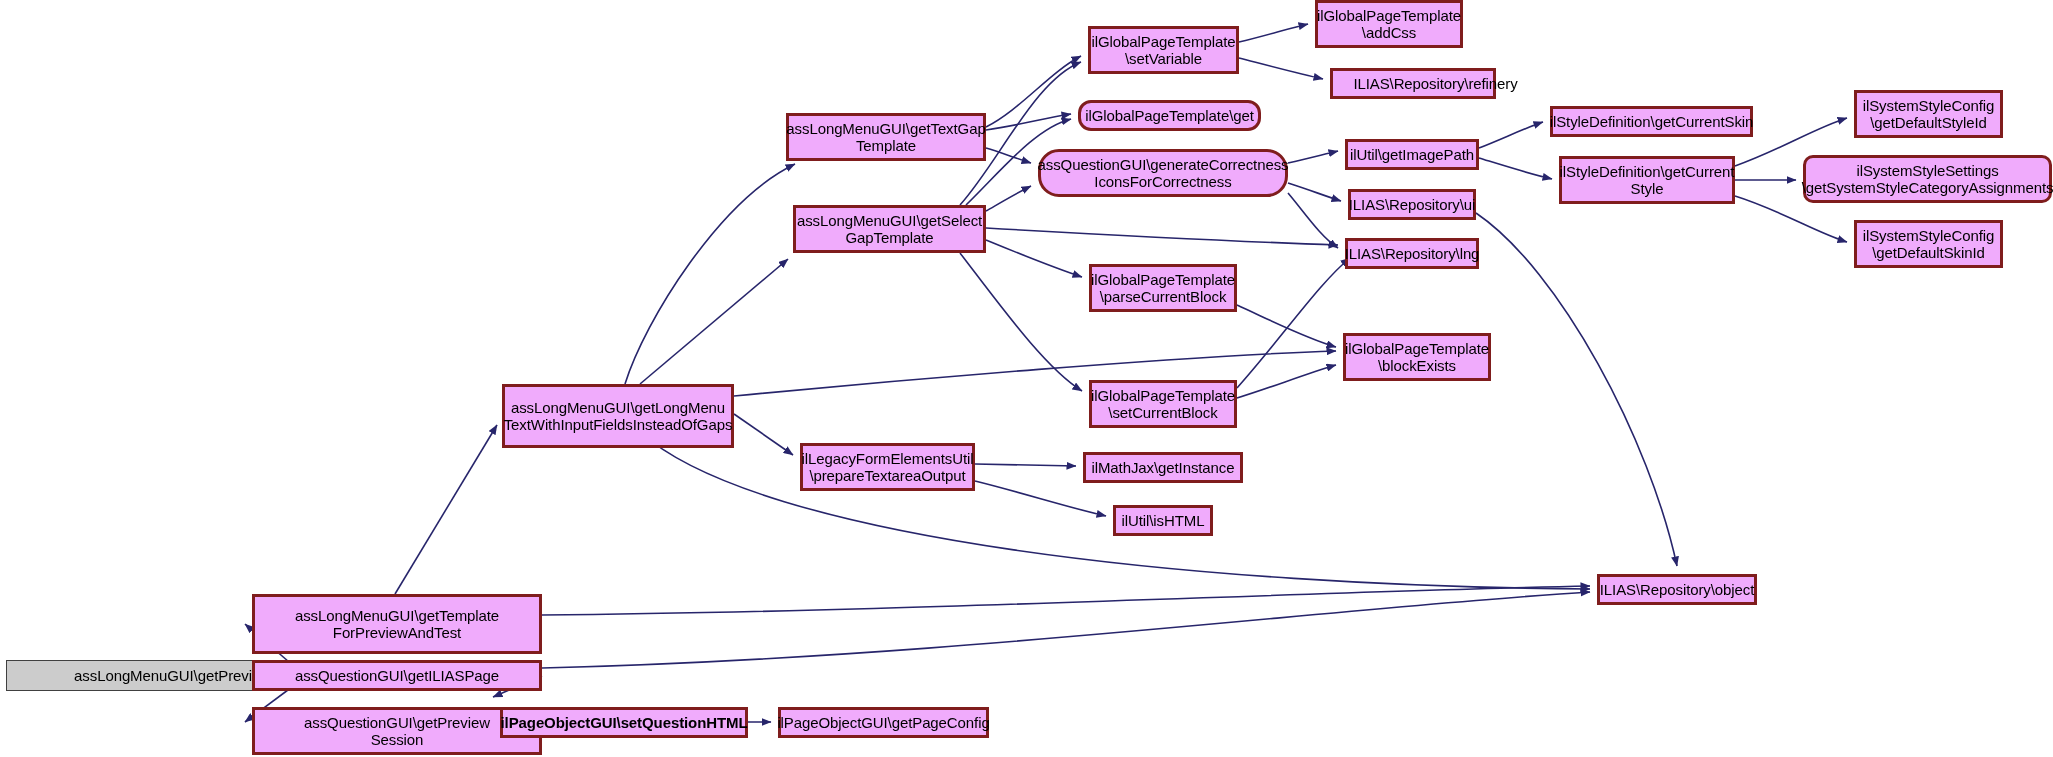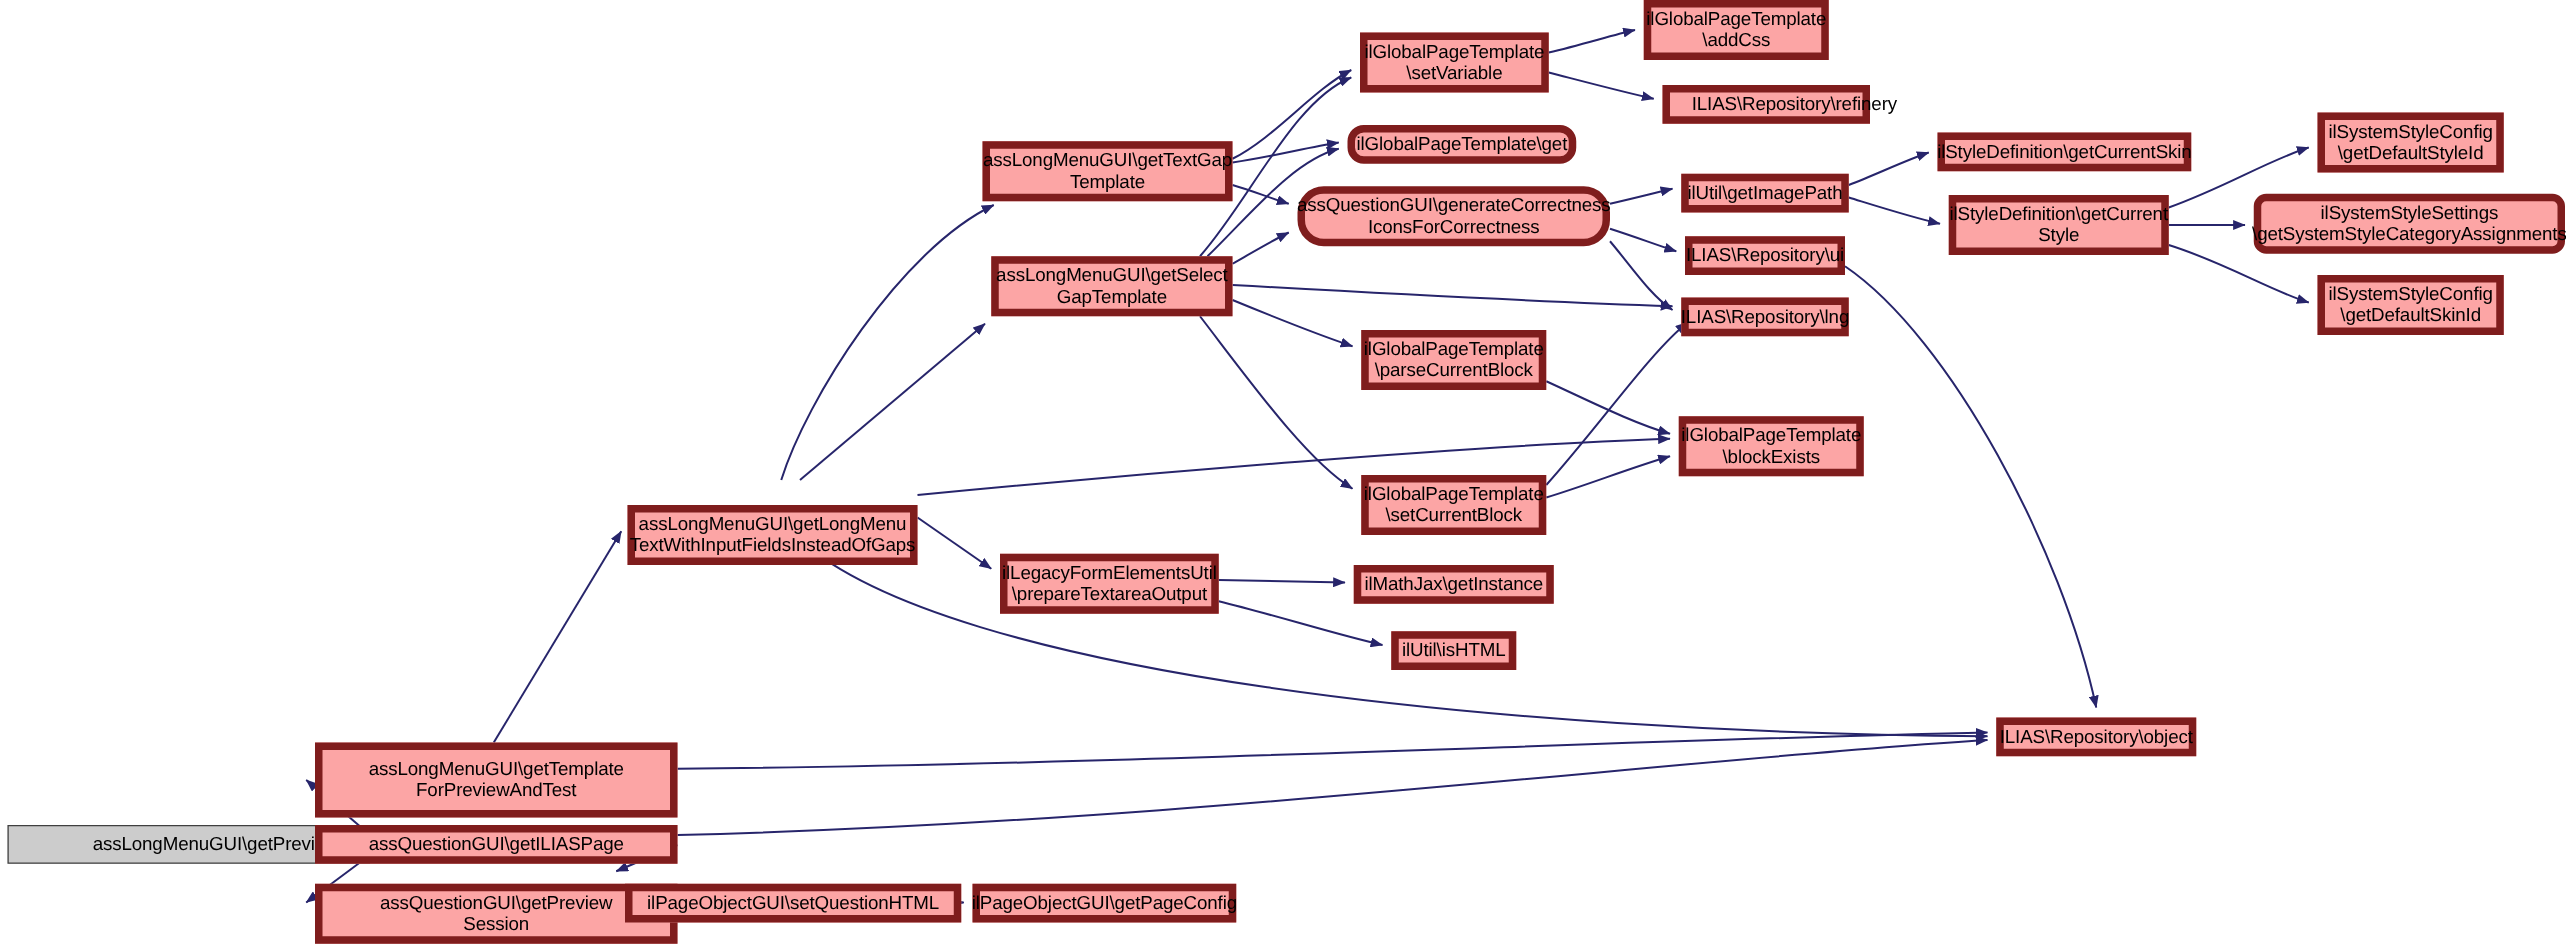--- a/index.html
+++ b/index.html
@@ -20,22 +20,22 @@
     position: absolute;
     left: 0;
     top: 0;
     width: 2053px;
     height: 757px;
     pointer-events: none;
   }
   .node {
     position: absolute;
     box-sizing: border-box;
-    border: 6px solid #7f1d1d;
-    background: #fca5a5;
+    border: 3px solid #7f1d1d;
+    background: #f0abfc;
     color: #000000;
     display: flex;
     align-items: center;
     justify-content: center;
     text-align: center;
     font-size: 15px;
     line-height: 17px;
     letter-spacing: -0.1px;
     white-space: pre-line;
     padding: 0 3px;
@@ -137,29 +137,29 @@
     </g>
   </svg>
 
   <div id="nodes">
       <div class="node root" style="left: 6px; top: 660px; width: 290px; height: 31px;">assLongMenuGUI\getPreview</div>
       <div class="node" style="left: 252px; top: 594px; width: 290px; height: 60px;">assLongMenuGUI\getTemplate
 ForPreviewAndTest</div>
       <div class="node" style="left: 252px; top: 660px; width: 290px; height: 31px;">assQuestionGUI\getILIASPage</div>
       <div class="node" style="left: 252px; top: 707px; width: 290px; height: 48px;">assQuestionGUI\getPreview
 Session</div>
-      <div class="node" style="left: 502px; top: 384px; width: 232px; height: 48px; margin-top: 20px;">assLongMenuGUI\getLongMenu
+      <div class="node" style="left: 502px; top: 384px; width: 232px; height: 64px;">assLongMenuGUI\getLongMenu
 TextWithInputFieldsInsteadOfGaps</div>
       <div class="node" style="left: 786px; top: 113px; width: 200px; height: 48px;">assLongMenuGUI\getTextGap
 Template</div>
       <div class="node" style="left: 793px; top: 205px; width: 193px; height: 48px;">assLongMenuGUI\getSelect
 GapTemplate</div>
       <div class="node" style="left: 800px; top: 443px; width: 175px; height: 48px;">ilLegacyFormElementsUtil
 \prepareTextareaOutput</div>
-      <div class="node" style="left: 500px; top: 707px; width: 269px; height: 31px;">ilPageObjectGUI\setQuestionHTML</div>
+      <div class="node" style="left: 500px; top: 707px; width: 248px; height: 31px; font-weight: bold;">ilPageObjectGUI\setQuestionHTML</div>
       <div class="node" style="left: 778px; top: 707px; width: 211px; height: 31px;">ilPageObjectGUI\getPageConfig</div>
       <div class="node" style="left: 1088px; top: 26px; width: 151px; height: 48px;">ilGlobalPageTemplate
 \setVariable</div>
       <div class="node" style="left: 1078px; top: 100px; width: 183px; height: 31px; border-radius: 13px;">ilGlobalPageTemplate\get</div>
       <div class="node" style="left: 1038px; top: 149px; width: 250px; height: 48px; border-radius: 21px;">assQuestionGUI\generateCorrectness
 IconsForCorrectness</div>
       <div class="node" style="left: 1089px; top: 264px; width: 148px; height: 48px;">ilGlobalPageTemplate
 \parseCurrentBlock</div>
       <div class="node" style="left: 1089px; top: 380px; width: 148px; height: 48px;">ilGlobalPageTemplate
 \setCurrentBlock</div>

